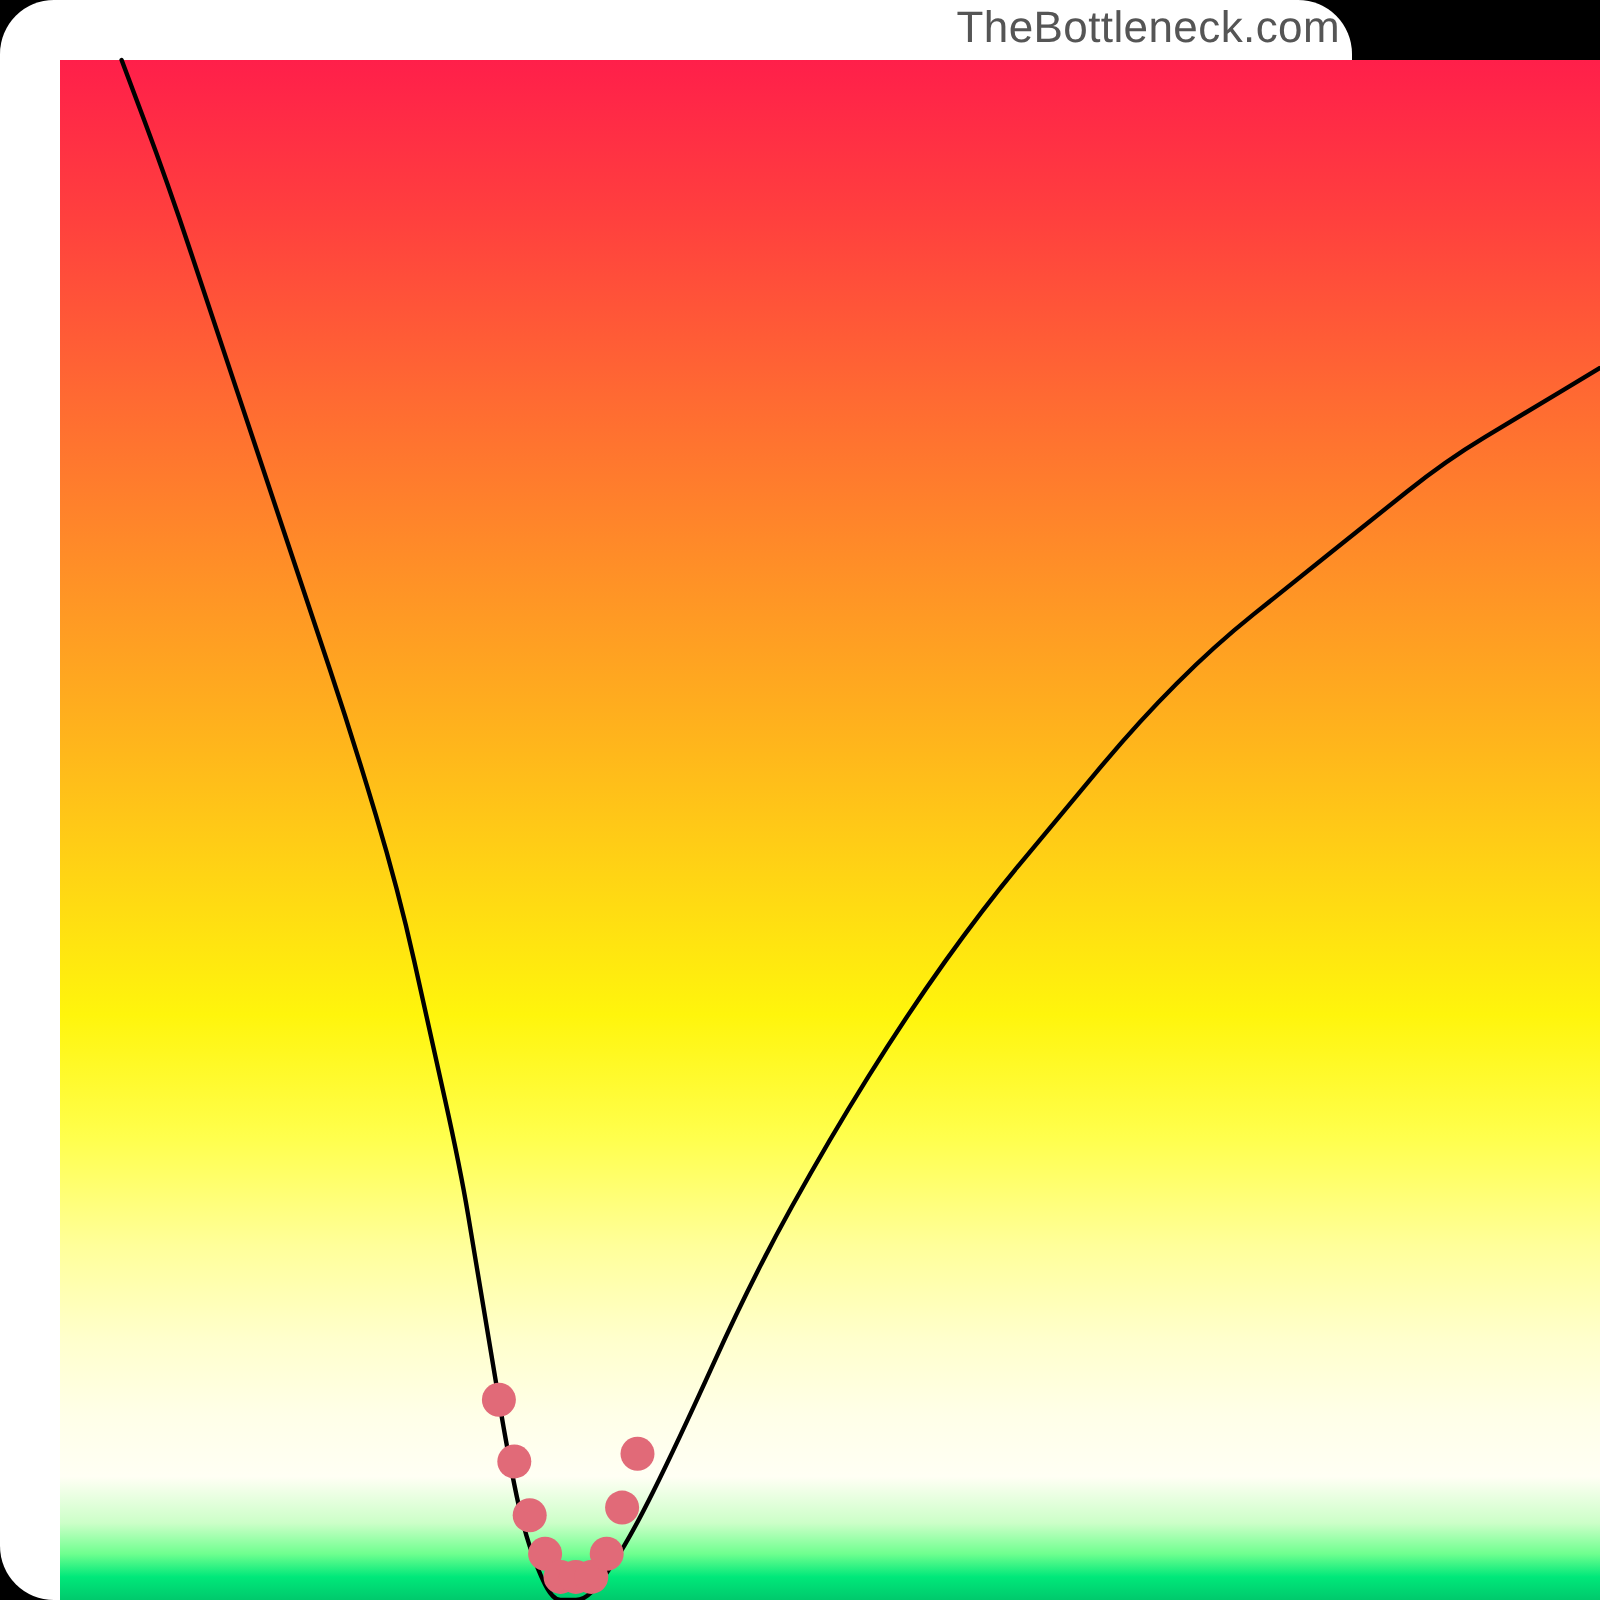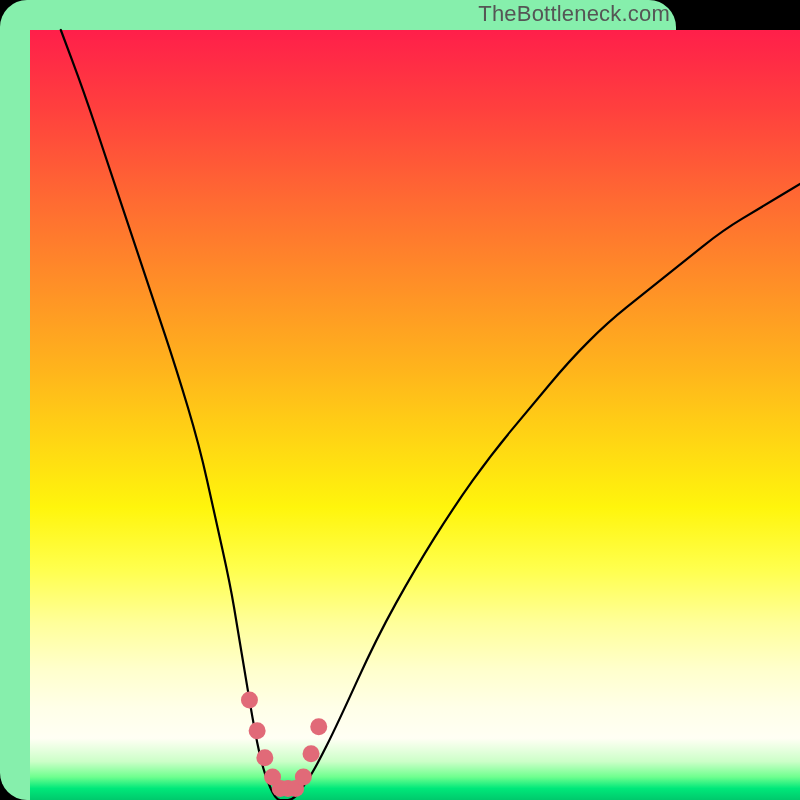--- a/index.html
+++ b/index.html
@@ -8,21 +8,21 @@
     width: 800px;
     height: 800px;
     overflow: hidden;
     background: #000;
     font-family: Arial, Helvetica, sans-serif;
   }
   .outer {
     position: relative;
     width: 676px;
     height: 800px;
-    background: #86efac;
+    background: #ffffff;
     border-radius: 27px;
   }
   .watermark {
     position: absolute;
     top: 1px;
     right: 6px;
     color: #555;
     font-size: 22px;
     font-weight: 400;
     letter-spacing: 0.2px;

